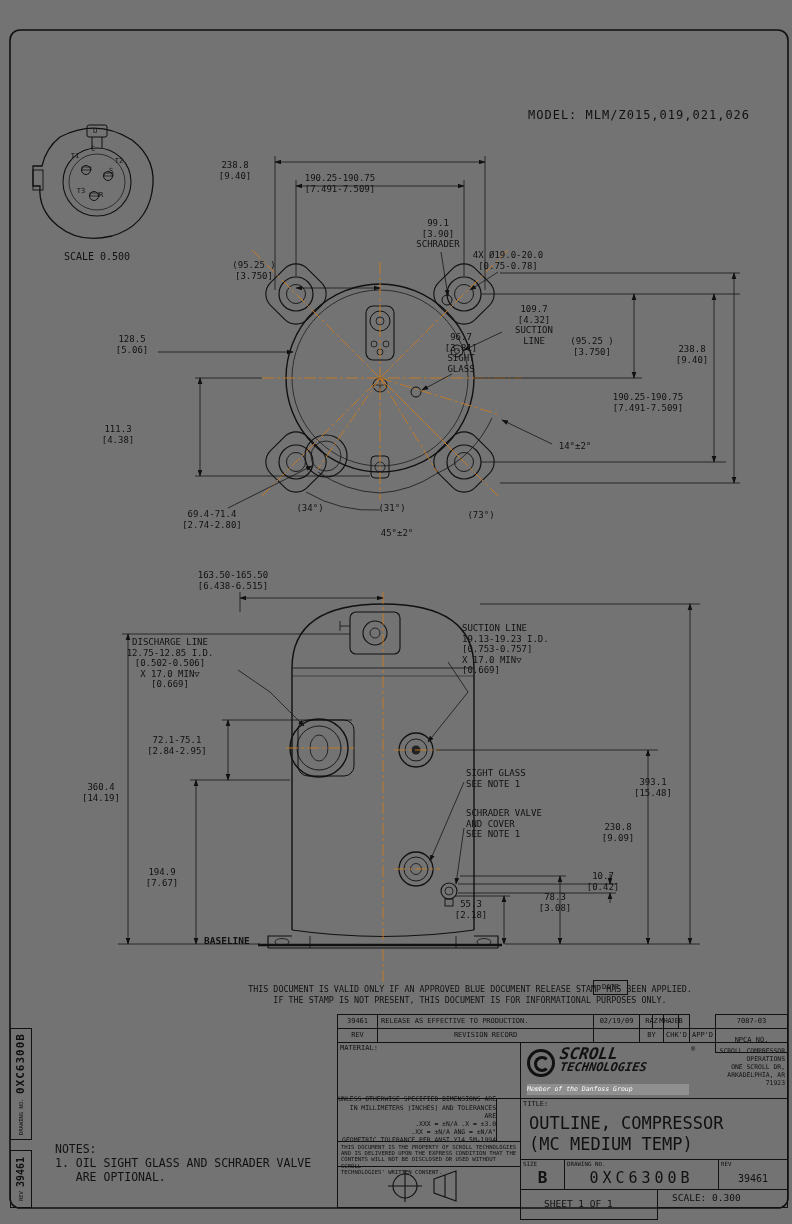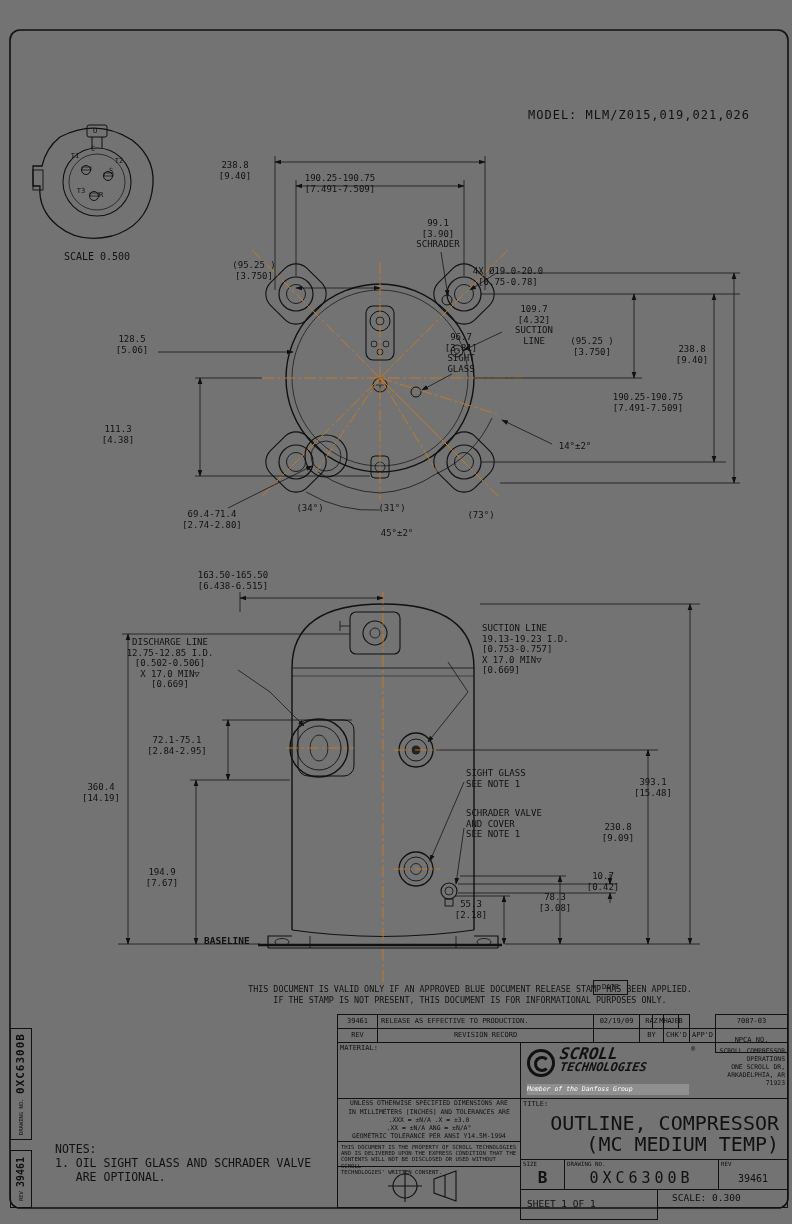--- a/index.html
+++ b/index.html
@@ -222,21 +222,21 @@
 <div class="lbl" style="left:94px;top:190px;width:14px;font-size:7px">R</div>
 <div class="lbl" style="left:38px;top:252px;width:118px;font-size:10px">SCALE 0.500</div>
 
 <div class="lbl" style="left:196px;top:160px;width:78px">238.8
 [9.40]</div>
 <div class="lbl" style="left:286px;top:173px;width:108px">190.25-190.75
 [7.491-7.509]</div>
 <div class="lbl" style="left:402px;top:218px;width:72px">99.1
 [3.90]
 SCHRADER</div>
-<div class="lbl" style="left:452px;top:266px;width:112px">4X Ø19.0-20.0
+<div class="lbl" style="left:452px;top:250px;width:112px">4X Ø19.0-20.0
 [0.75-0.78]</div>
 <div class="lbl" style="left:218px;top:260px;width:72px">(95.25 )
 [3.750]</div>
 <div class="lbl" style="left:499px;top:304px;width:70px">109.7
 [4.32]
 SUCTION
 LINE</div>
 <div class="lbl" style="left:428px;top:332px;width:66px">96.7
 [3.81]
 SIGHT
@@ -259,21 +259,21 @@
 <div class="lbl" style="left:461px;top:510px;width:40px">(73°)</div>
 <div class="lbl" style="left:366px;top:528px;width:62px">45°±2°</div>
 
 <div class="lbl" style="left:177px;top:570px;width:112px">163.50-165.50
 [6.438-6.515]</div>
 <div class="lbl" style="left:102px;top:637px;width:136px">DISCHARGE LINE
 12.75-12.85 I.D.
 [0.502-0.506]
 X 17.0 MIN▽
 [0.669]</div>
-<div class="lbl left" style="left:482px;top:623px;width:130px">SUCTION LINE
+<div class="lbl left" style="left:462px;top:623px;width:130px">SUCTION LINE
 19.13-19.23 I.D.
 [0.753-0.757]
 X 17.0 MIN▽
 [0.669]</div>
 <div class="lbl" style="left:134px;top:735px;width:86px">72.1-75.1
 [2.84-2.95]</div>
 <div class="lbl" style="left:72px;top:782px;width:58px">360.4
 [14.19]</div>
 <div class="lbl left" style="left:466px;top:768px;width:110px">SIGHT GLASS
 SEE NOTE 1</div>
@@ -329,52 +329,52 @@
   </div>
   <div style="position:absolute;left:6px;top:41px;width:162px;height:11px;background:#8f8f8f;color:#fff;font:italic 6.5px/11px 'DejaVu Sans Mono',monospace;">Member of the Danfoss Group</div>
   <span style="position:absolute;left:170px;top:2px;font-size:7px">®</span>
   <div style="position:absolute;left:182px;top:4px;width:82px;font-size:6.4px;line-height:8px;white-space:pre-line;text-align:right">SCROLL COMPRESSOR
 OPERATIONS
 ONE SCROLL DR,
 ARKADELPHIA, AR
 71923</div>
 </div>
 
-<div class="cell" style="left:337px;top:1098px;width:184px;height:44px;font-size:6.4px;line-height:8.2px;text-align:center">UNLESS OTHERWISE SPECIFIED DIMENSIONS ARE
+<div class="cell" style="left:337px;top:1098px;width:160px;height:44px;font-size:6.4px;line-height:8.2px;text-align:right">UNLESS OTHERWISE SPECIFIED DIMENSIONS ARE
 IN MILLIMETERS [INCHES] AND TOLERANCES ARE
 .XXX = ±N/A  .X = ±3.0
 .XX = ±N/A  ANG = ±N/A°
 GEOMETRIC TOLERANCE PER ANSI Y14.5M-1994</div>
 
 <div class="cell lt" style="left:337px;top:1141px;width:184px;height:26px;font-size:5.6px;line-height:6.2px;text-align:left;padding:2px 3px;align-items:flex-start">THIS DOCUMENT IS THE PROPERTY OF SCROLL TECHNOLOGIES
 AND IS DELIVERED UPON THE EXPRESS CONDITION THAT THE
 CONTENTS WILL NOT BE DISCLOSED OR USED WITHOUT SCROLL
 TECHNOLOGIES' WRITTEN CONSENT.</div>
 
 <div class="cell" style="left:337px;top:1166px;width:184px;height:42px"></div>
 
 <div class="cell blk" style="left:520px;top:1098px;width:268px;height:62px">
   <span class="sub" style="font-size:7px">TITLE:</span>
-  <div style="position:absolute;left:8px;top:14px;width:250px;font-size:20px;line-height:21px;white-space:pre-line;text-align:right">OUTLINE, COMPRESSOR
+  <div style="position:absolute;left:8px;top:14px;width:250px;font-size:17px;line-height:21px;white-space:pre-line;text-align:left">OUTLINE, COMPRESSOR
 (MC MEDIUM TEMP)</div>
 </div>
 
 <div class="cell blk" style="left:520px;top:1159px;width:45px;height:31px">
   <span class="sub">SIZE</span>
   <div style="position:absolute;left:0;top:9px;width:100%;text-align:center;font-size:16px;font-weight:bold">B</div>
 </div>
 <div class="cell blk" style="left:564px;top:1159px;width:155px;height:31px">
   <span class="sub">DRAWING NO.</span>
   <div style="position:absolute;left:0;top:10px;width:100%;text-align:center;font-size:15px;letter-spacing:4px">0XC6300B</div>
 </div>
 <div class="cell blk" style="left:718px;top:1159px;width:70px;height:31px">
   <span class="sub">REV</span>
   <div style="position:absolute;left:0;top:13px;width:100%;text-align:center;font-size:10px">39461</div>
 </div>
-<div class="cell lt" style="left:520px;top:1189px;width:138px;height:31px;font-size:9.5px;padding-left:6px">SHEET 1 OF 1</div>
+<div class="cell lt" style="left:520px;top:1189px;width:138px;height:31px;font-size:9.5px;padding-left:23px">SHEET 1 OF 1</div>
 <div class="cell lt" style="left:657px;top:1189px;width:131px;height:19px;font-size:9.5px;padding-left:14px">SCALE: 0.300</div>
 
 <div class="cell blk" style="left:10px;top:1028px;width:22px;height:112px">
   <div class="vtx">
     <span style="font-size:5.5px">DRAWING NO.</span>
     <span style="font-size:11px;font-weight:bold;letter-spacing:1px">0XC6300B</span>
   </div>
 </div>
 <div class="cell blk" style="left:10px;top:1150px;width:22px;height:58px">
   <div class="vtx">

